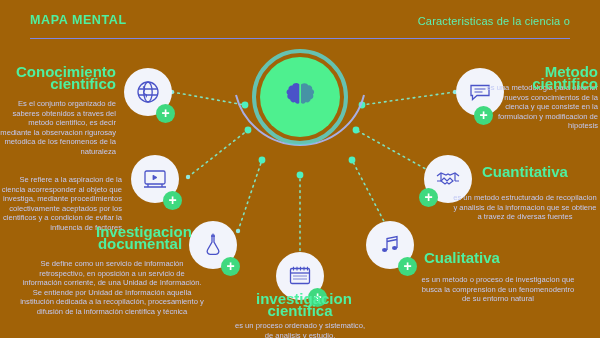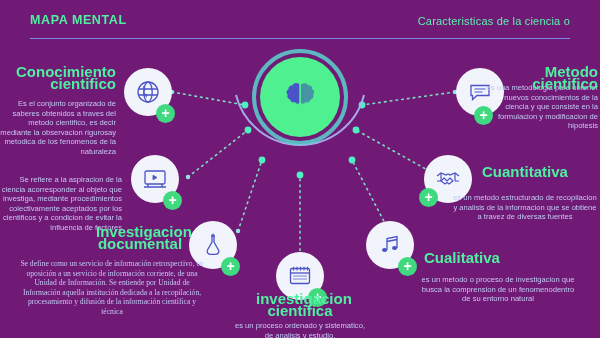--- a/index.html
+++ b/index.html
@@ -4,21 +4,21 @@
 <style>
   html, body {
     margin: 0;
     padding: 0;
     background: #5159cf;
   }
   #canvas {
     position: relative;
     width: 600px;
     height: 338px;
-    background: #701a75;
+    background: #a16207;
     overflow: hidden;
     font-family: "Liberation Sans", sans-serif;
   }
 
   
   #header-title {
     position: absolute;
     left: 30px;
     top: 13px;
     font-size: 12.5px;
@@ -212,21 +212,21 @@
       <svg width="26" height="26" viewBox="0 0 26 26" fill="none" stroke="#4a53c8" stroke-width="1.3">
         <path d="M11 4h4M12 4v6L7.5 18a3 3 0 002.6 4.4h5.8A3 3 0 0018.5 18L14 10V4"></path>
         <circle cx="13" cy="3" r="1" stroke-width="1"></circle>
       </svg>
     </span>
     <span class="badge" style="left:32px; top:36px;">+</span>
   </div>
   <div class="blk ac" style="left:96px; top:226px; width:88px;">
     <div class="t">Investigacion<br>documental</div>
   </div>
-  <div class="blk ac" style="left:20px; top:256px; width:184px;font-family:Liberation Serif, serif;">
+  <div class="blk ac" style="left:20px; top:256px; width:184px;">
     <div class="b">Se define como un servicio de información retrospectivo, en oposición a un servicio de información corriente, de una Unidad de Información. Se entiende por Unidad de Información aquella institución dedicada a la recopilación, procesamiento y difusión de la información científica y técnica</div>
   </div>
 
   <div class="node" style="left:276px; top:252px;">
     <span>
       <svg width="26" height="26" viewBox="0 0 26 26" fill="none" stroke="#4a53c8" stroke-width="1.3">
         <rect x="3.5" y="5.5" width="19" height="15" rx="1.4"></rect>
         <path d="M3.5 10h19"></path>
         <path d="M6.5 7.4V3.8M10 7.4V3.8M13.5 7.4V3.8M17 7.4V3.8M20.5 7.4V3.8" stroke-width="1.1"></path>
         <path d="M6 13h14M6 16h14" stroke-width="1" opacity=".7"></path>

